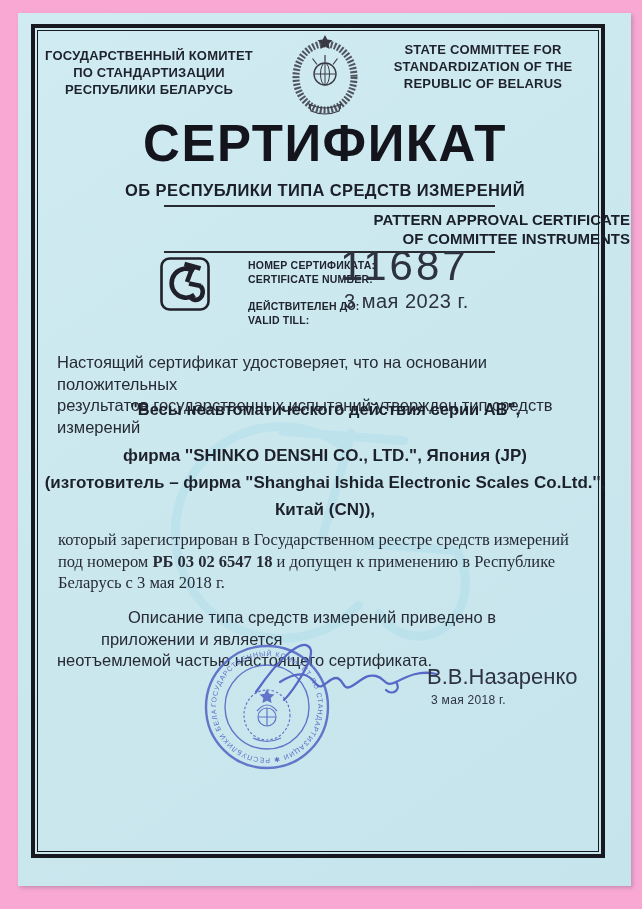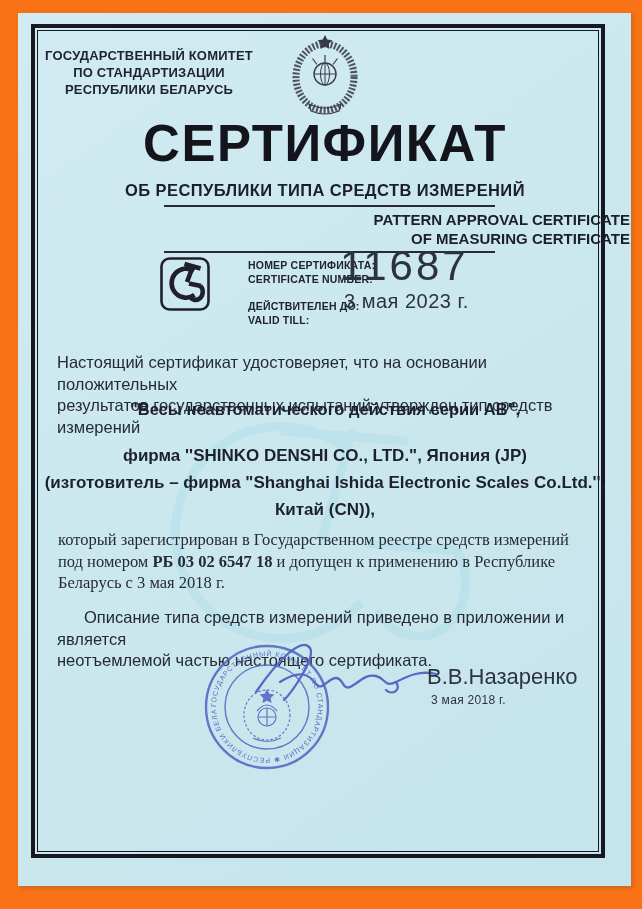--- a/index.html
+++ b/index.html
@@ -1,18 +1,18 @@
 <!DOCTYPE html>
 <html><head>
 <meta charset="utf-8">
 <style>
   html,body { margin:0; padding:0; background:#fdfdfc; }
   .page {
     position:relative; width:642px; height:909px; overflow:hidden;
-    background:#f97316; font-family:"Liberation Sans", sans-serif; color:#262a33;
+    background:#f9a8d4; font-family:"Liberation Sans", sans-serif; color:#262a33;
   }
   .sheet {
     position:absolute; left:18px; top:13px; width:613px; height:873px;
     background:linear-gradient(145deg,#d0ebf2 0%, #cbe7ee 55%, #c5e4ec 100%);
     box-shadow:2px 2px 4px rgba(60,70,80,.25);
   }
   .frame {
     position:absolute; left:31px; top:24px; width:574px; height:834px;
     border:4px solid #181821; box-sizing:border-box;
   }
@@ -62,21 +62,21 @@
     left:20px; top:400px; width:610px; text-align:center;
     font-size:16.5px; font-weight:bold; color:#1d212b;
   }
   .firm-block {
     left:20px; top:442px; width:610px; text-align:center;
     font-size:17px; line-height:27px; font-weight:bold; color:#1d212b;
   }
   .p2 { left:58px; top:529px; width:534px;font-family:Liberation Serif, serif; }
   .p2 .bold-reg { font-weight:bold; }
   .p3 { left:57px; top:607px; width:534px; }
-  .p3 .indent { text-indent:27px; }
+  .p3 .indent { text-indent:27px;margin-left:44px; }
 
   .sig-label { left:55px;  top:668px; font-size:16.5px; color:#262a34; }
   .sig-name  { left:427px; top:664px; font-size:22px;   color:#2e3342; }
   .sig-date  { left:431px; top:693px; font-size:12px; color:#2e3342; letter-spacing:.3px; }
 
   .stamp  { left:201px; top:641px; }
   .scrawl { left:250px; top:634px; }
   .watermark { left:103px; top:398px; opacity:.42; transform:rotate(-5deg); }
 </style>
 </head>
@@ -111,27 +111,32 @@
       <ellipse cx="39" cy="46" rx="29" ry="33" stroke-width="7" stroke-dasharray="2 1.7" opacity=".85"></ellipse>
       <circle cx="39" cy="43" r="11" stroke-width="1.4"></circle>
       <path d="M 28.5 43 h 21 M 39 32 v 22" stroke-width="1"></path>
       <ellipse cx="39" cy="43" rx="4.5" ry="11" stroke-width="1"></ellipse>
       <path d="M 39 31 V 24 M 31 33.5 L 26.5 27.5 M 47 33.5 L 51.5 27.5" stroke-width="1.2"></path>
       <path d="M 23 73 q 16 8 32 0 l -2 7 q -14 6 -28 0 z" stroke-width="1.2"></path>
       <path d="M 39 4 l 2.3 4.6 5.1 .7 -3.7 3.6 .9 5 -4.6 -2.4 -4.6 2.4 .9 -5 -3.7 -3.6 5.1 -.7 z" fill="#3a3a45" stroke="none"></path>
     </g>
   </svg>
 
+  <div class="abs hdr hdr-right">
+    <div>STATE COMMITTEE FOR</div>
+    <div>STANDARDIZATION OF THE</div>
+    <div>REPUBLIC OF BELARUS</div>
+  </div>
 
   <div class="abs title">СЕРТИФИКАТ</div>
   <div class="abs subtitle-ru">ОБ РЕСПУБЛИКИ ТИПА СРЕДСТВ ИЗМЕРЕНИЙ</div>
   <div class="abs rule rule-1"></div>
   <div class="abs subtitle-en">
     <div>PATTERN APPROVAL CERTIFICATE</div>
-    <div>OF MEASURING CERTIFICATE</div>
+    <div>OF COMMITTEE INSTRUMENTS</div>
   </div>
   <div class="abs rule rule-2"></div>
 
   <svg class="abs mark-box" width="52" height="56" viewBox="0 0 52 56">
     <rect x="2.5" y="2.5" width="47" height="51" rx="8" fill="none" stroke="#20202a" stroke-width="2.6"></rect>
     <g fill="none" stroke="#20202a" stroke-width="4.6">
       <path d="M 35 15 A 14.5 14.5 0 1 0 35.5 39"></path>
       <path d="M 25.5 8 L 41.5 12.5"></path>
       <path d="M 34 10 L 28 26"></path>
       <path d="M 30 27.5 L 42 30"></path>

